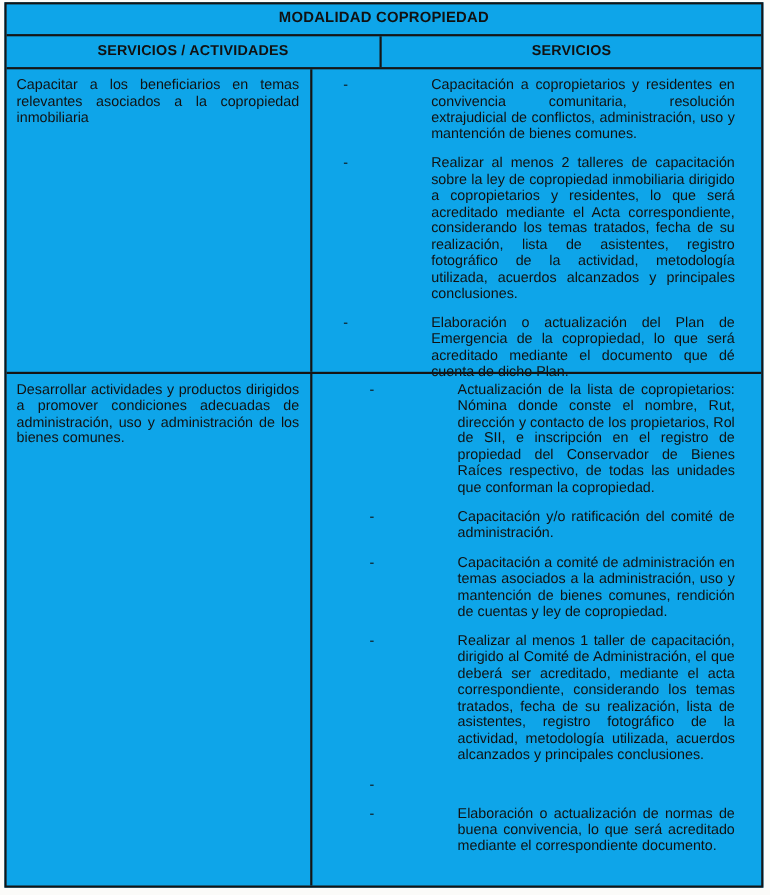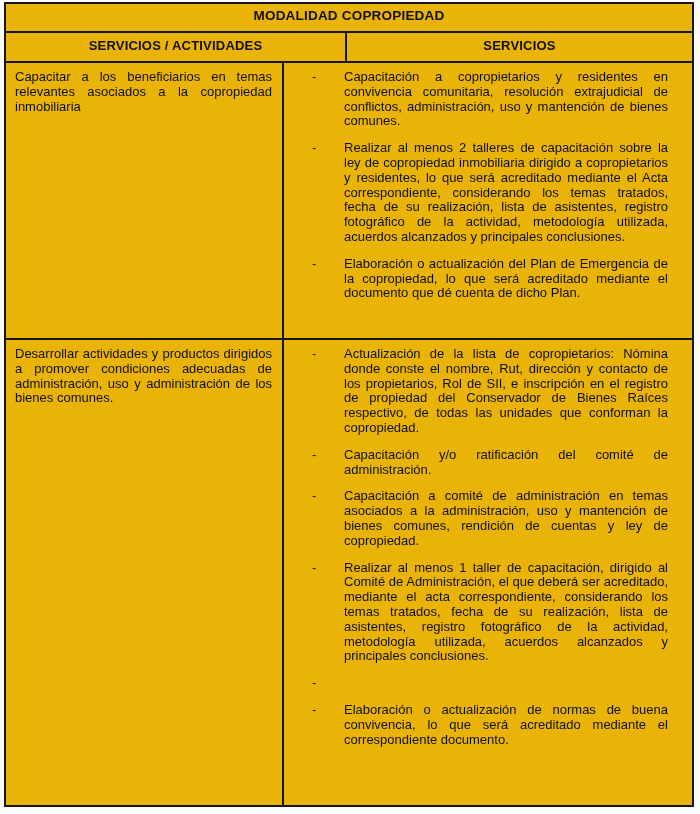--- a/index.html
+++ b/index.html
@@ -21,21 +21,21 @@
   .doc-table {
     position: absolute;
     left: 4px;
     top: 2px;
     width: 690px;
     height: 805px;
     border: 2px solid #151515;
     box-sizing: border-box;
     display: flex;
     flex-direction: column;
-    background: #eab308;
+    background: #0ea5e9;
   }
   .title-row {
     height: 27px;
     box-sizing: border-box;
     text-align: center;
     font-weight: bold;
     font-size: 13.5px;
     padding-top: 4px;
     letter-spacing: 0.2px;
   }
@@ -55,21 +55,21 @@
   }
   .col-left  { width: 341px; }
   .col-right { flex: 1; }
   .vdiv { border-right: 2px solid #151515; }
   .body-row {
     box-sizing: border-box;
     border-top: 2px solid #151515;
     display: flex;
   }
   .row-1 { height: 277px; }
-  .row-2 { flex: 1; }
+  .row-2 { flex: 1; gap: 24px; }
   .cell {
     box-sizing: border-box;
     font-size: 13px;
     line-height: 14.8px;
   }
   .cell-service {
     width: 278px;
     padding: 7px 10px 0 9px;
     text-align: justify;
   }
@@ -85,20 +85,21 @@
   .dash {
     width: 60px;
     box-sizing: border-box;
     padding-left: 28px;
     flex: 0 0 auto;
   }
   .btext {
     flex: 1;
     padding-right: 24px;
     text-align: justify;
+    margin-left: 48px;
   }
 </style>
 </head>
 <body>
 
 <div class="page">
   <div class="doc-table">
 
     <div class="title-row">MODALIDAD COPROPIEDAD</div>
 

